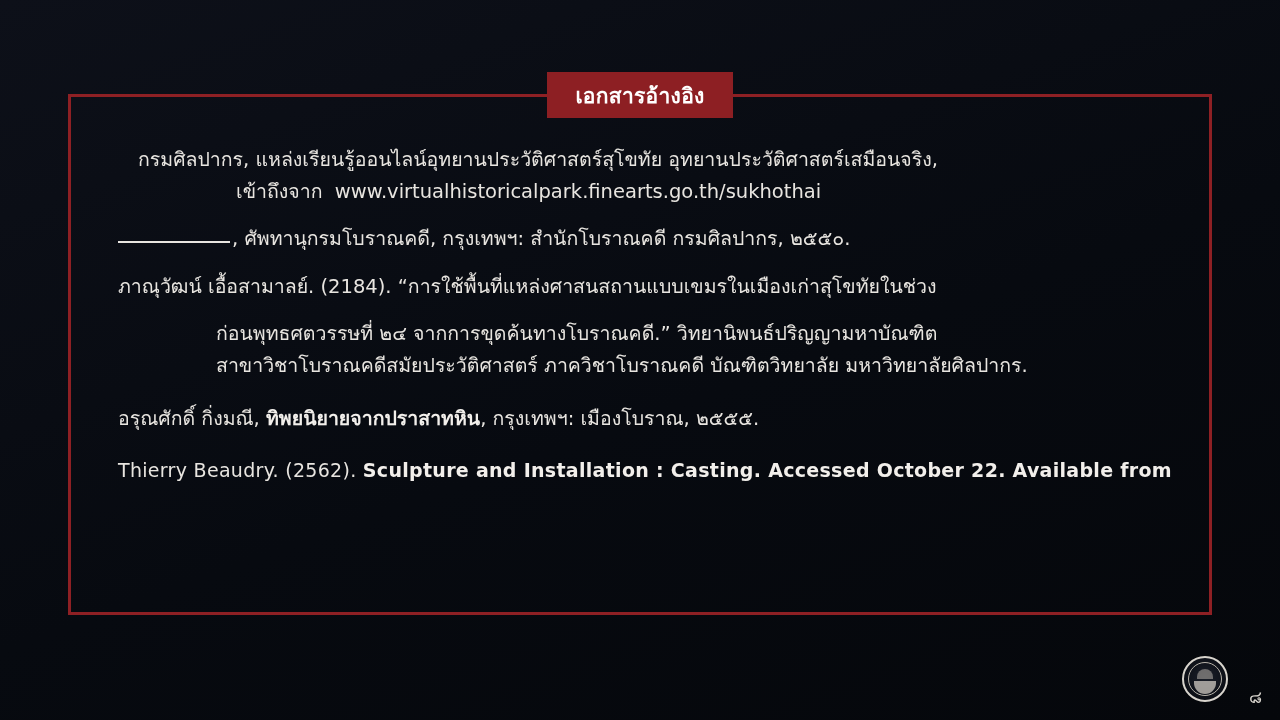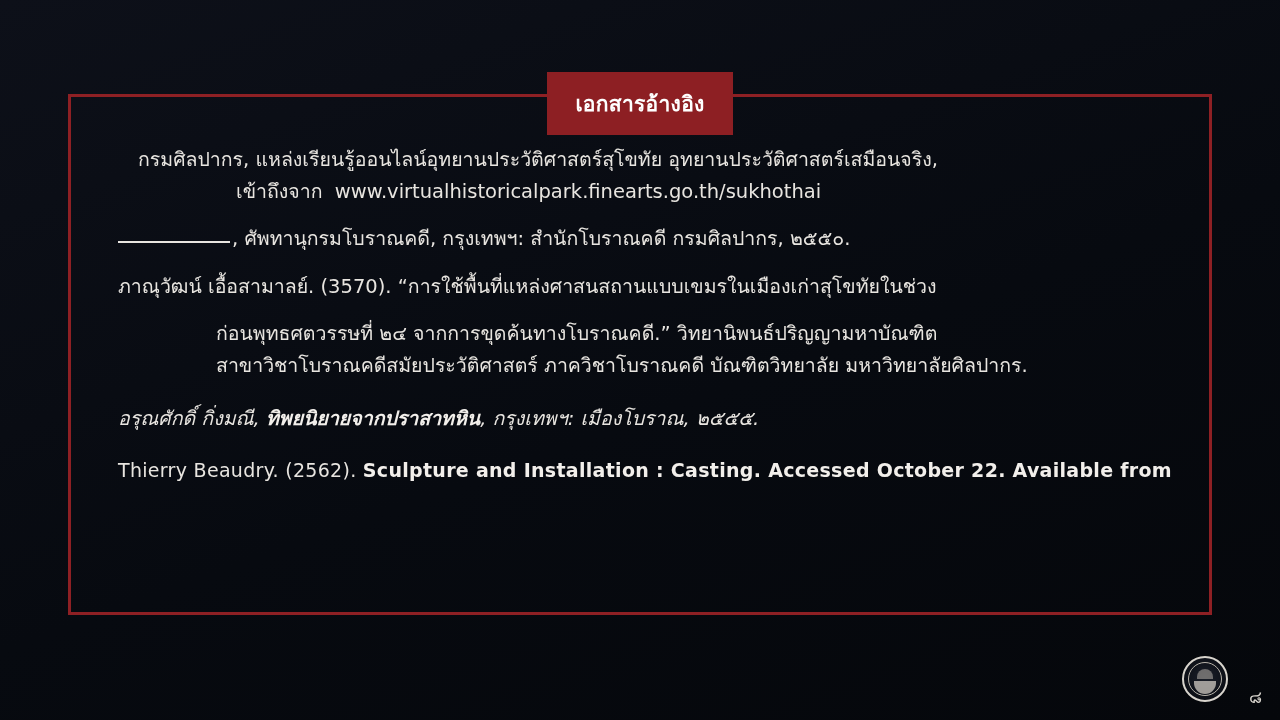--- a/index.html
+++ b/index.html
@@ -31,21 +31,21 @@
     box-sizing: border-box;
     background: transparent;
   }
 
   
   .title-tab {
     position: absolute;
     left: 547px;
     top: 72px;
     width: 186px;
-    height: 63px;
+    height: 46px;
     background: #8d1f23;
     display: flex;
     align-items: center;
     justify-content: center;
     box-sizing: border-box;
   }
   .title-tab .title-text {
     color: #ffffff;
     font-size: 21px;
     font-weight: bold;
@@ -96,21 +96,21 @@
     letter-spacing: 0.3px;
   }
   .ref-entry.latin .ref-line.indent {
     padding-left: 100px;
   }
 
   
   .e1 { margin-top: 2px; margin-left: 20px; }
   .e2 { }
   .e3 { margin-top: 10px; }
-  .e4 { margin-top: 22px; font-style: italic; }
+  .e4 { margin-top: 22px; }
   .e5 { margin-top: 20px; }
 
   
   .footer {
     position: absolute;
     right: 100px;
     bottom: 18px;
     display: flex;
     align-items: center;
     gap: 16px;
@@ -191,21 +191,21 @@
     <div class="ref-entry e1">
       <div class="ref-line">กรมศิลปากร, แหล่งเรียนรู้ออนไลน์อุทยานประวัติศาสตร์สุโขทัย อุทยานประวัติศาสตร์เสมือนจริง,</div>
       <div class="ref-line indent">เข้าถึงจาก  www.virtualhistoricalpark.finearts.go.th/sukhothai</div>
     </div>
 
     <div class="ref-entry e2">
       <div class="ref-line"><span class="rule"></span><span>, ศัพทานุกรมโบราณคดี, กรุงเทพฯ: สำนักโบราณคดี กรมศิลปากร, ๒๕๕๐.</span></div>
     </div>
 
     <div class="ref-entry e3">
-      <div class="ref-line">ภาณุวัฒน์ เอื้อสามาลย์. (3570). “การใช้พื้นที่แหล่งศาสนสถานแบบเขมรในเมืองเก่าสุโขทัยในช่วง</div>
+      <div class="ref-line">ภาณุวัฒน์ เอื้อสามาลย์. (2184). “การใช้พื้นที่แหล่งศาสนสถานแบบเขมรในเมืองเก่าสุโขทัยในช่วง</div>
       <div class="ref-line indent-sm">ก่อนพุทธศตวรรษที่ ๒๔ จากการขุดค้นทางโบราณคดี.” วิทยานิพนธ์ปริญญามหาบัณฑิต</div>
       <div class="ref-line indent-xs">สาขาวิชาโบราณคดีสมัยประวัติศาสตร์ ภาควิชาโบราณคดี บัณฑิตวิทยาลัย มหาวิทยาลัยศิลปากร.</div>
     </div>
 
     <div class="ref-entry e4">
       <div class="ref-line"><span>อรุณศักดิ์ กิ่งมณี, </span><span class="bold">ทิพยนิยายจากปราสาทหิน</span><span>, กรุงเทพฯ: เมืองโบราณ, ๒๕๕๕.</span></div>
     </div>
 
     <div class="ref-entry e5 latin">
       <div class="ref-line"><span>Thierry Beaudry. (2562). </span><span class="bold">Sculpture and Installation : Casting. Accessed October 22. Available from</span></div>

